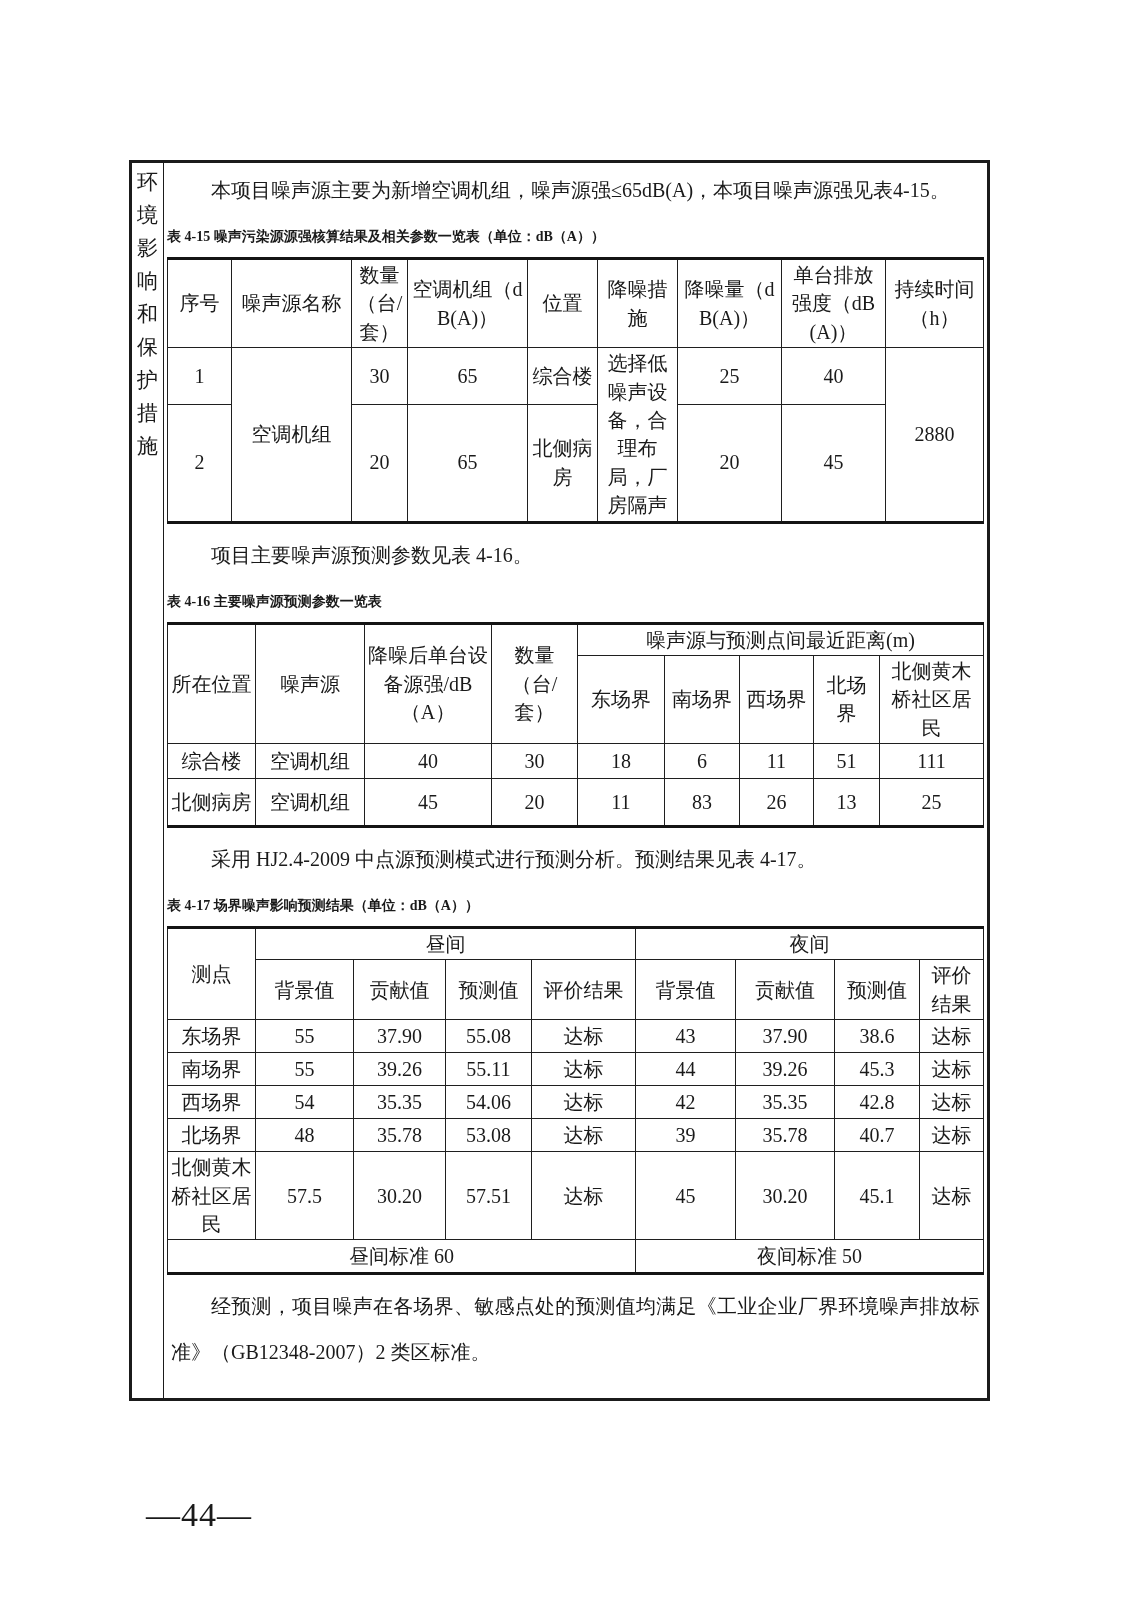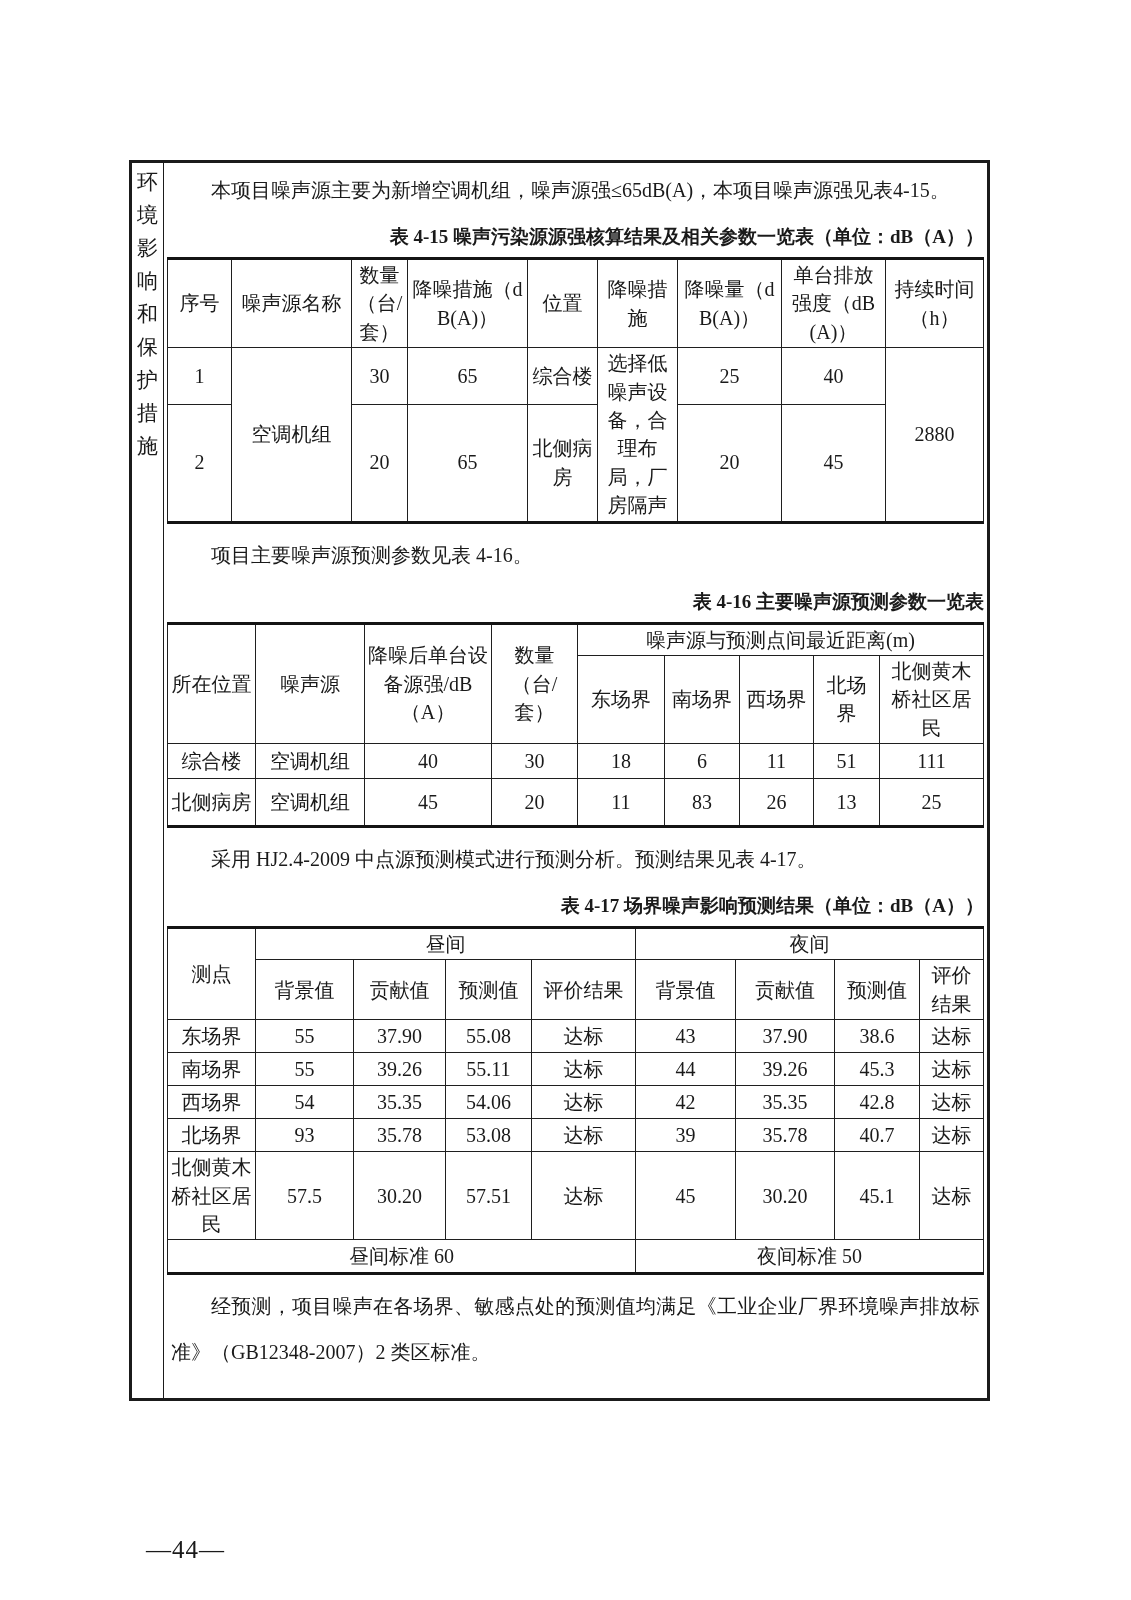--- a/index.html
+++ b/index.html
@@ -49,23 +49,23 @@
   }
   .para {
     font-size: 20px;
     line-height: 46px;
     text-indent: 2em;
     text-align: justify;
     margin: 4px 4px 0 4px;
   }
   .para.tight { margin-top: 8px; }
   .tbl-title {
-    font-size: 19px;
+    font-size: 14px;
     font-weight: bold;
-    text-align: right;
+    text-align: left;
     margin: 10px 0 6px 0;
     line-height: 28px;
   }
   table.doc-table {
     border-collapse: collapse;
     table-layout: fixed;
     width: 816px;
     margin: 0 auto;
     font-size: 20px;
     border-top: 3px solid #141414;
@@ -88,22 +88,22 @@
   tr.rh35  { height: 35px; }
   tr.rh48  { height: 48px; }
   tr.rh30  { height: 30px; }
   tr.rh44  { height: 44px; }
   tr.rh33  { height: 33px; }
   tr.rh72  { height: 72px; }
   tr.rh34  { height: 34px; margin-top: 28px; }
   .page-num {
     position: absolute;
     left: 146px;
-    top: 1536px;
-    font-size: 25px;
+    top: 1496px;
+    font-size: 34px;
     letter-spacing: 1px;
   }
 </style>
 </head>
 <body>
 
 <div class="frame">
 
   <div class="sidebar">
     <span>环</span>
@@ -133,21 +133,21 @@
           <col style="width:80px">
         <col style="width:104px">
           <col style="width:104px">
           <col style="width:98px">
       </colgroup>
       <tbody>
         <tr class="rh84">
           <td>序号</td>
           <td>噪声源名称</td>
           <td>数量（台/套）</td>
-          <td>降噪措施（dB(A)）</td>
+          <td>空调机组（dB(A)）</td>
           <td>位置</td>
           <td>降噪措施</td>
           <td>降噪量（dB(A)）</td>
           <td>单台排放强度（dB(A)）</td>
           <td>持续时间（h）</td>
         </tr>
         <tr class="rh46">
           <td>1</td>
           <td rowspan="2">空调机组</td>
           <td>30</td>
@@ -285,21 +285,21 @@
           <td>35.35</td>
           <td>54.06</td>
           <td>达标</td>
           <td>42</td>
           <td>35.35</td>
           <td>42.8</td>
           <td>达标</td>
         </tr>
         <tr class="rh33">
           <td>北场界</td>
-          <td>93</td>
+          <td>48</td>
           <td>35.78</td>
           <td>53.08</td>
           <td>达标</td>
           <td>39</td>
           <td>35.78</td>
           <td>40.7</td>
           <td>达标</td>
         </tr>
         <tr class="rh72">
           <td>北侧黄木桥社区居民</td>

